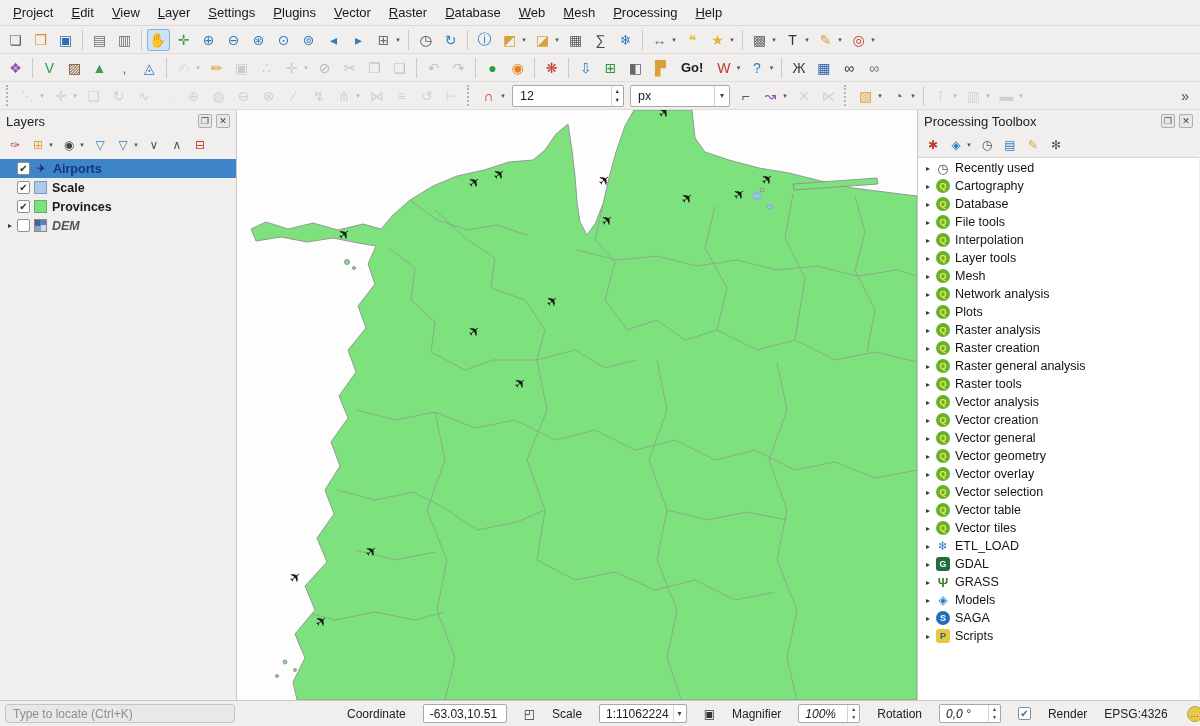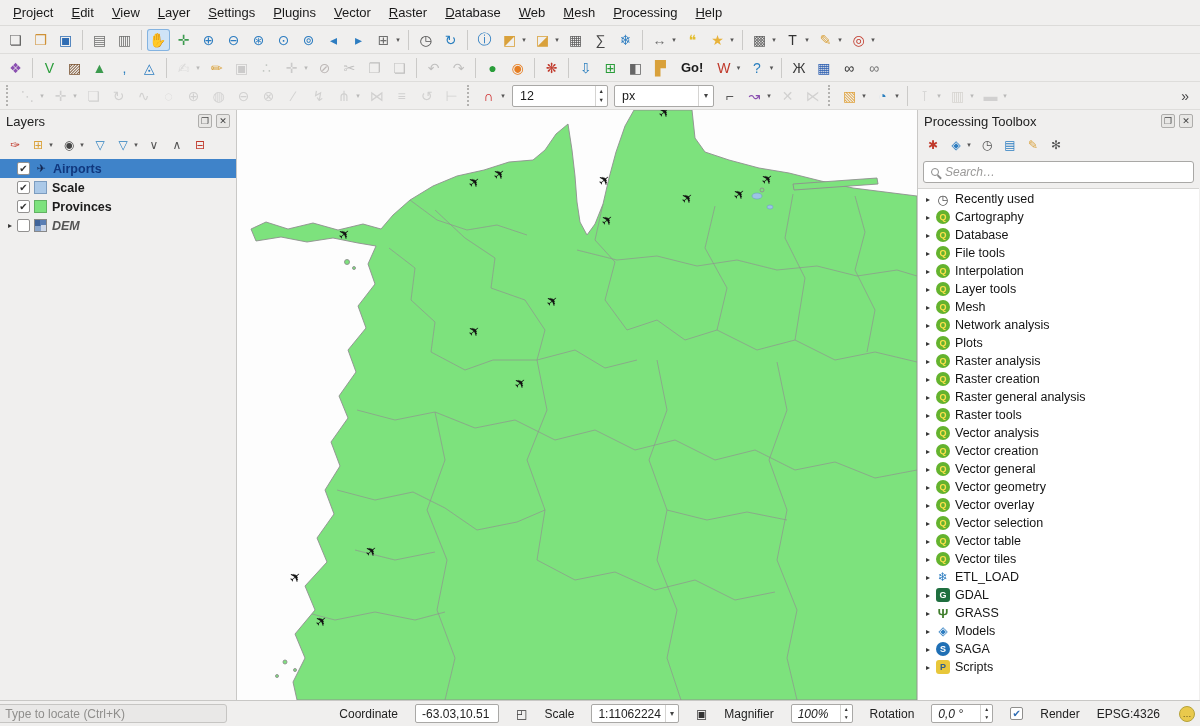--- a/index.html
+++ b/index.html
@@ -75,21 +75,21 @@
   .ico-saga { background:#1f6fb5; border-radius:50%; }
   .ico-scripts { background:#e8c73a; color:#2d5d8e; }
 
   
   .landfill { stroke-width:0.9; }
   .borderline { fill:none; stroke-width:0.7; opacity:.95; }
   .lakefill { stroke-width:0.6; }
   .airport { font-size:14px; fill:#111; text-anchor:middle; dominant-baseline:middle; font-family:"DejaVu Sans",sans-serif; }
 
   
-  .statusbar { height:26px; display:flex; align-items:center; background:#f0efee; border-top:1px solid #c8c7c5; padding:0 5px; font-size:12px; color:#222;justify-content:flex-end; }
+  .statusbar { height:26px; display:flex; align-items:center; background:#f0efee; border-top:1px solid #c8c7c5; padding:0 5px; font-size:12px; color:#222; }
   .locate { width:230px; height:19px; background:#e9e8e7; border:1px solid #c6c5c3; border-radius:3px; display:flex; align-items:center; padding:0 7px; color:#8f8e8c; flex:none; }
   .sbright { display:flex; align-items:center; gap:17px; margin-left:112px; flex:1; }
   .sblabel { white-space:nowrap; }
   .sbfield,.sbcombo,.sbspin { height:19px; background:#fff; border:1px solid #a9a8a6; border-radius:2px; display:flex; align-items:center; padding:0 0 0 6px; }
   .sbfield { min-width:84px; padding-right:6px; }
   .sbcombo .caret { font-size:8px; color:#444; padding:0 4px; margin-left:4px; border-left:1px solid #d5d4d2; height:100%; display:flex; align-items:center; }
   .sbspin .spin-arrows span { font-size:5px; }
   .sbspin .v { min-width:42px;font-style:italic; }
   .sbico { font-size:12px; color:#333; }
   .cbx { width:13px; height:13px; border:1px solid #8f8e8c; background:#fff; border-radius:2px; font-size:10px; line-height:11px; text-align:center; color:#2f6cb3; }
@@ -379,21 +379,21 @@
       <span class="tbi" style="color: rgb(153, 153, 153);">↺</span>
     </span>
     <span class="tbtn disabled">
       <span class="tbi" style="color: rgb(153, 153, 153);">⊢</span>
     </span>
     <span class="tbhandle"></span>
     <span class="tbtn">
       <span class="tbi" style="color: rgb(204, 34, 34);">∩</span>
       <span class="ddc">▾</span>
     </span>
-    <span class="tbspin" style="width: 96px;">
+    <span class="tbspin" style="width: 112px;">
       <span class="val">12</span>
       <span class="spin-arrows">
         <span>▲</span>
         <span>▼</span>
       </span>
     </span>
     <span class="tbselect" style="width: 100px;">
       <span class="val">px</span>
       <span class="caret">▾</span>
     </span>
@@ -585,24 +585,20 @@
         <span class="tbtn">
           <span class="tbi" style="color: rgb(45, 125, 193);">▤</span>
         </span>
         <span class="tbtn">
           <span class="tbi" style="color: rgb(217, 161, 59);">✎</span>
         </span>
         <span class="tbtn">
           <span class="tbi" style="color: rgb(85, 85, 85);">✻</span>
         </span>
       </div>
-    <div class="sbox">
-      <span class="mag"></span>
-      <span class="ph">Search…</span>
-    </div>
     <div class="toolbox-tree" id="toolbox-tree">
         <div class="trow">
           <span class="tarrow">▸</span>
           <span class="tico ico-clock">◷</span>
           <span class="tlabel">Recently used</span>
         </div>
         <div class="trow">
           <span class="tarrow">▸</span>
           <span class="tico ico-qgis">Q</span>
           <span class="tlabel">Cartography</span>

